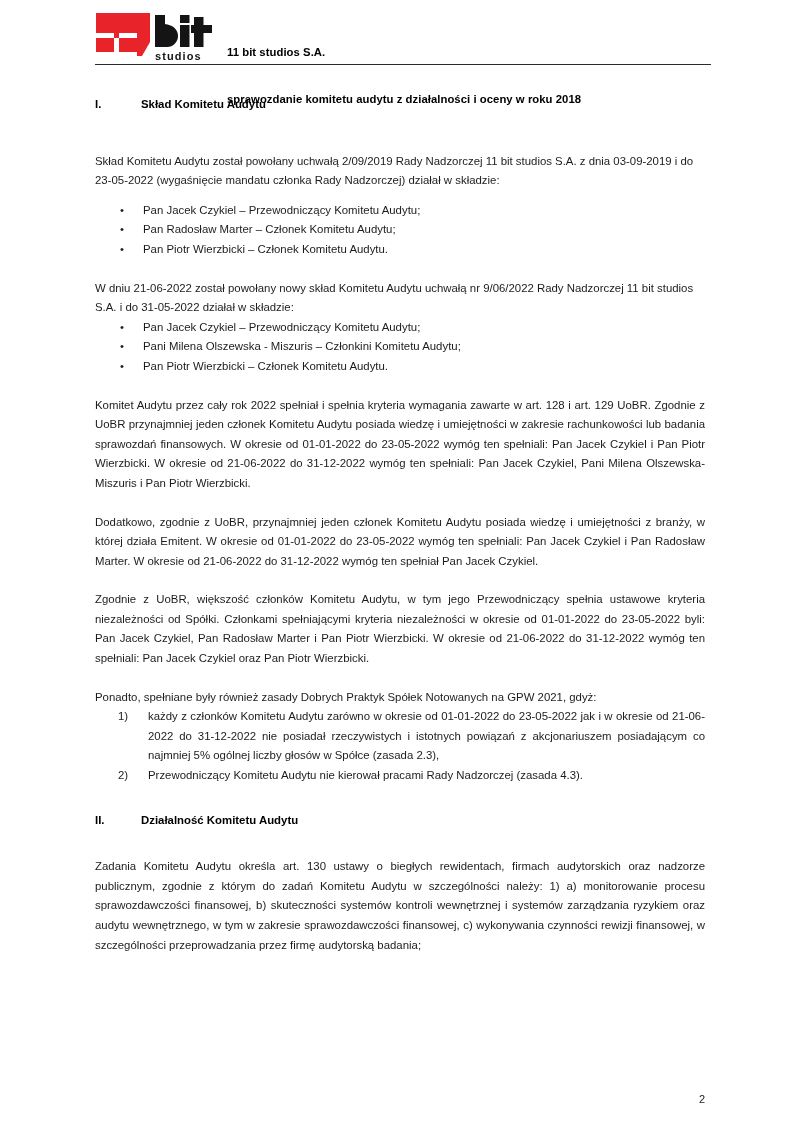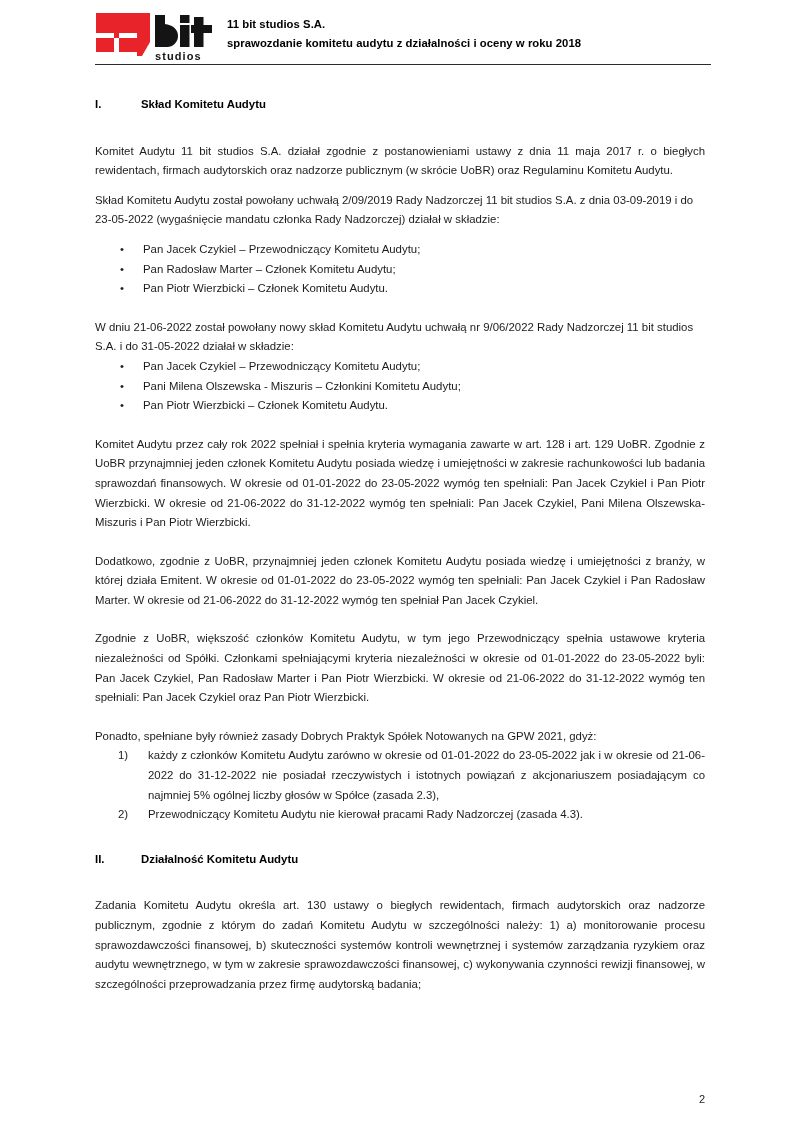--- a/index.html
+++ b/index.html
@@ -43,20 +43,21 @@
     padding-top: 6px;
     padding-left: 14px;
   }
   .header-line {
     font-size: 11.3px;
     font-weight: bold;
     line-height: 19px;
     letter-spacing: 0.05px;
     white-space: nowrap;
     color: #000;
+    margin-top: 28px;
   }
 
   .rule {
     border: 0;
     border-top: 1.6px solid #2b2b2b;
     margin: 2px 0 0 0;
     width: 616px;
   }
 
   
@@ -185,21 +186,20 @@
 
     <div class="gap-xs"></div>
 
     <div class="sec-heading">
       <span class="sec-num">I.</span>
       <span class="sec-title">Skład Komitetu Audytu</span>
     </div>
 
     <div class="gap-lg"></div>
 
-    <p class="para">Komitet Audytu 11 bit studios S.A. działał zgodnie z postanowieniami ustawy z dnia 11 maja 2017 r. o biegłych rewidentach, firmach audytorskich oraz nadzorze publicznym (w skrócie UoBR) oraz Regulaminu Komitetu Audytu.</p>
 
     <div class="gap-sm"></div>
 
     <p class="para left">Skład Komitetu Audytu został powołany uchwałą  2/09/2019 Rady Nadzorczej 11 bit studios S.A. z dnia 03-09-2019 i do 23-05-2022 (wygaśnięcie mandatu członka Rady Nadzorczej) działał w składzie:</p>
 
     <div class="gap-sm"></div>
 
     <ul class="bullets">
       <li>
         <span class="bullet">•</span>

